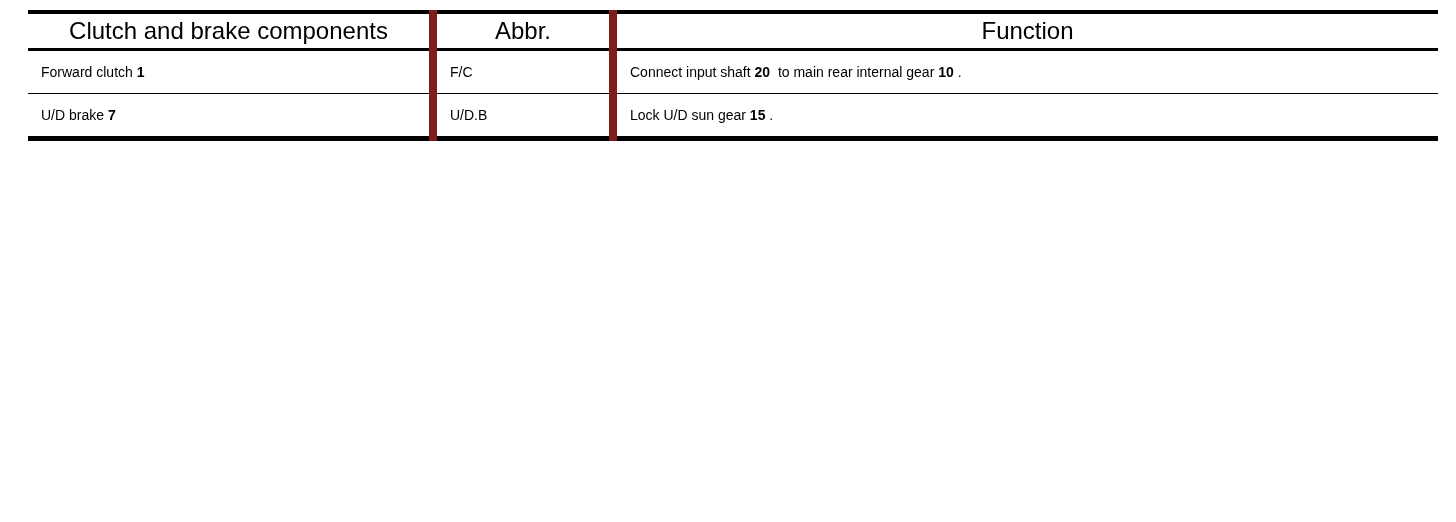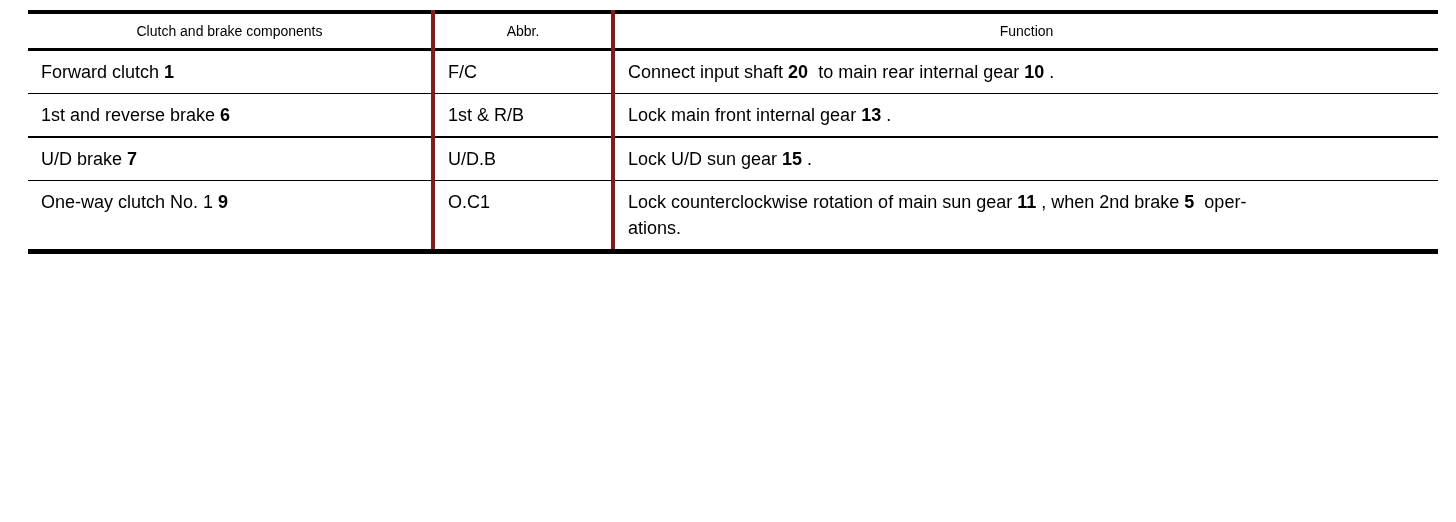--- a/index.html
+++ b/index.html
@@ -22,30 +22,30 @@
     border-bottom: 5px solid #000;
   }
   col.c1 { width: 405px; }
   col.c2 { width: 180px; }
   col.c3 { width: 825px; }
   thead tr { border-bottom: 3px solid #000; }
   tbody tr { border-bottom: 1px solid #000; }
   tbody tr:nth-child(even) { border-bottom-width: 2px; }
   th {
     font-weight: normal;
-    font-size: 14px;
+    font-size: 24px;
     line-height: 22px;
     padding: 6px 6px;
     text-align: center;
     vertical-align: middle;
     white-space: pre-wrap;
   }
-  th + th, td + td { border-left: 4px solid #7f1d1d; }
+  th + th, td + td { border-left: 8px solid #7f1d1d; }
   td {
-    font-size: 18px;
+    font-size: 14px;
     line-height: 26px;
     padding: 8px 24px 8px 13px;
     vertical-align: top;
     text-align: left;
     white-space: pre-wrap;
   }
   td b { font-weight: bold; }
 </style>
 </head>
 <body>
@@ -63,29 +63,18 @@
       <th>Function</th>
     </tr>
   </thead>
   <tbody id="table-body">
       <tr>
         <td>Forward clutch <b>1</b></td>
         <td>F/C</td>
         <td>Connect input shaft <b>20</b>  to main rear internal gear <b>10</b> .</td>
       </tr>
       <tr>
-        <td>1st and reverse brake <b>6</b></td>
-        <td>1st &amp; R/B</td>
-        <td>Lock main front internal gear <b>13</b> .</td>
-      </tr>
-      <tr>
         <td>U/D brake <b>7</b></td>
         <td>U/D.B</td>
         <td>Lock U/D sun gear <b>15</b> .</td>
-      </tr>
-      <tr>
-        <td>One-way clutch No. 1 <b>9</b></td>
-        <td>O.C1</td>
-        <td>Lock counterclockwise rotation of main sun gear <b>11</b> , when 2nd brake <b>5</b>  oper-
-ations.</td>
       </tr>
     </tbody>
 </table>
 
 </body></html>

